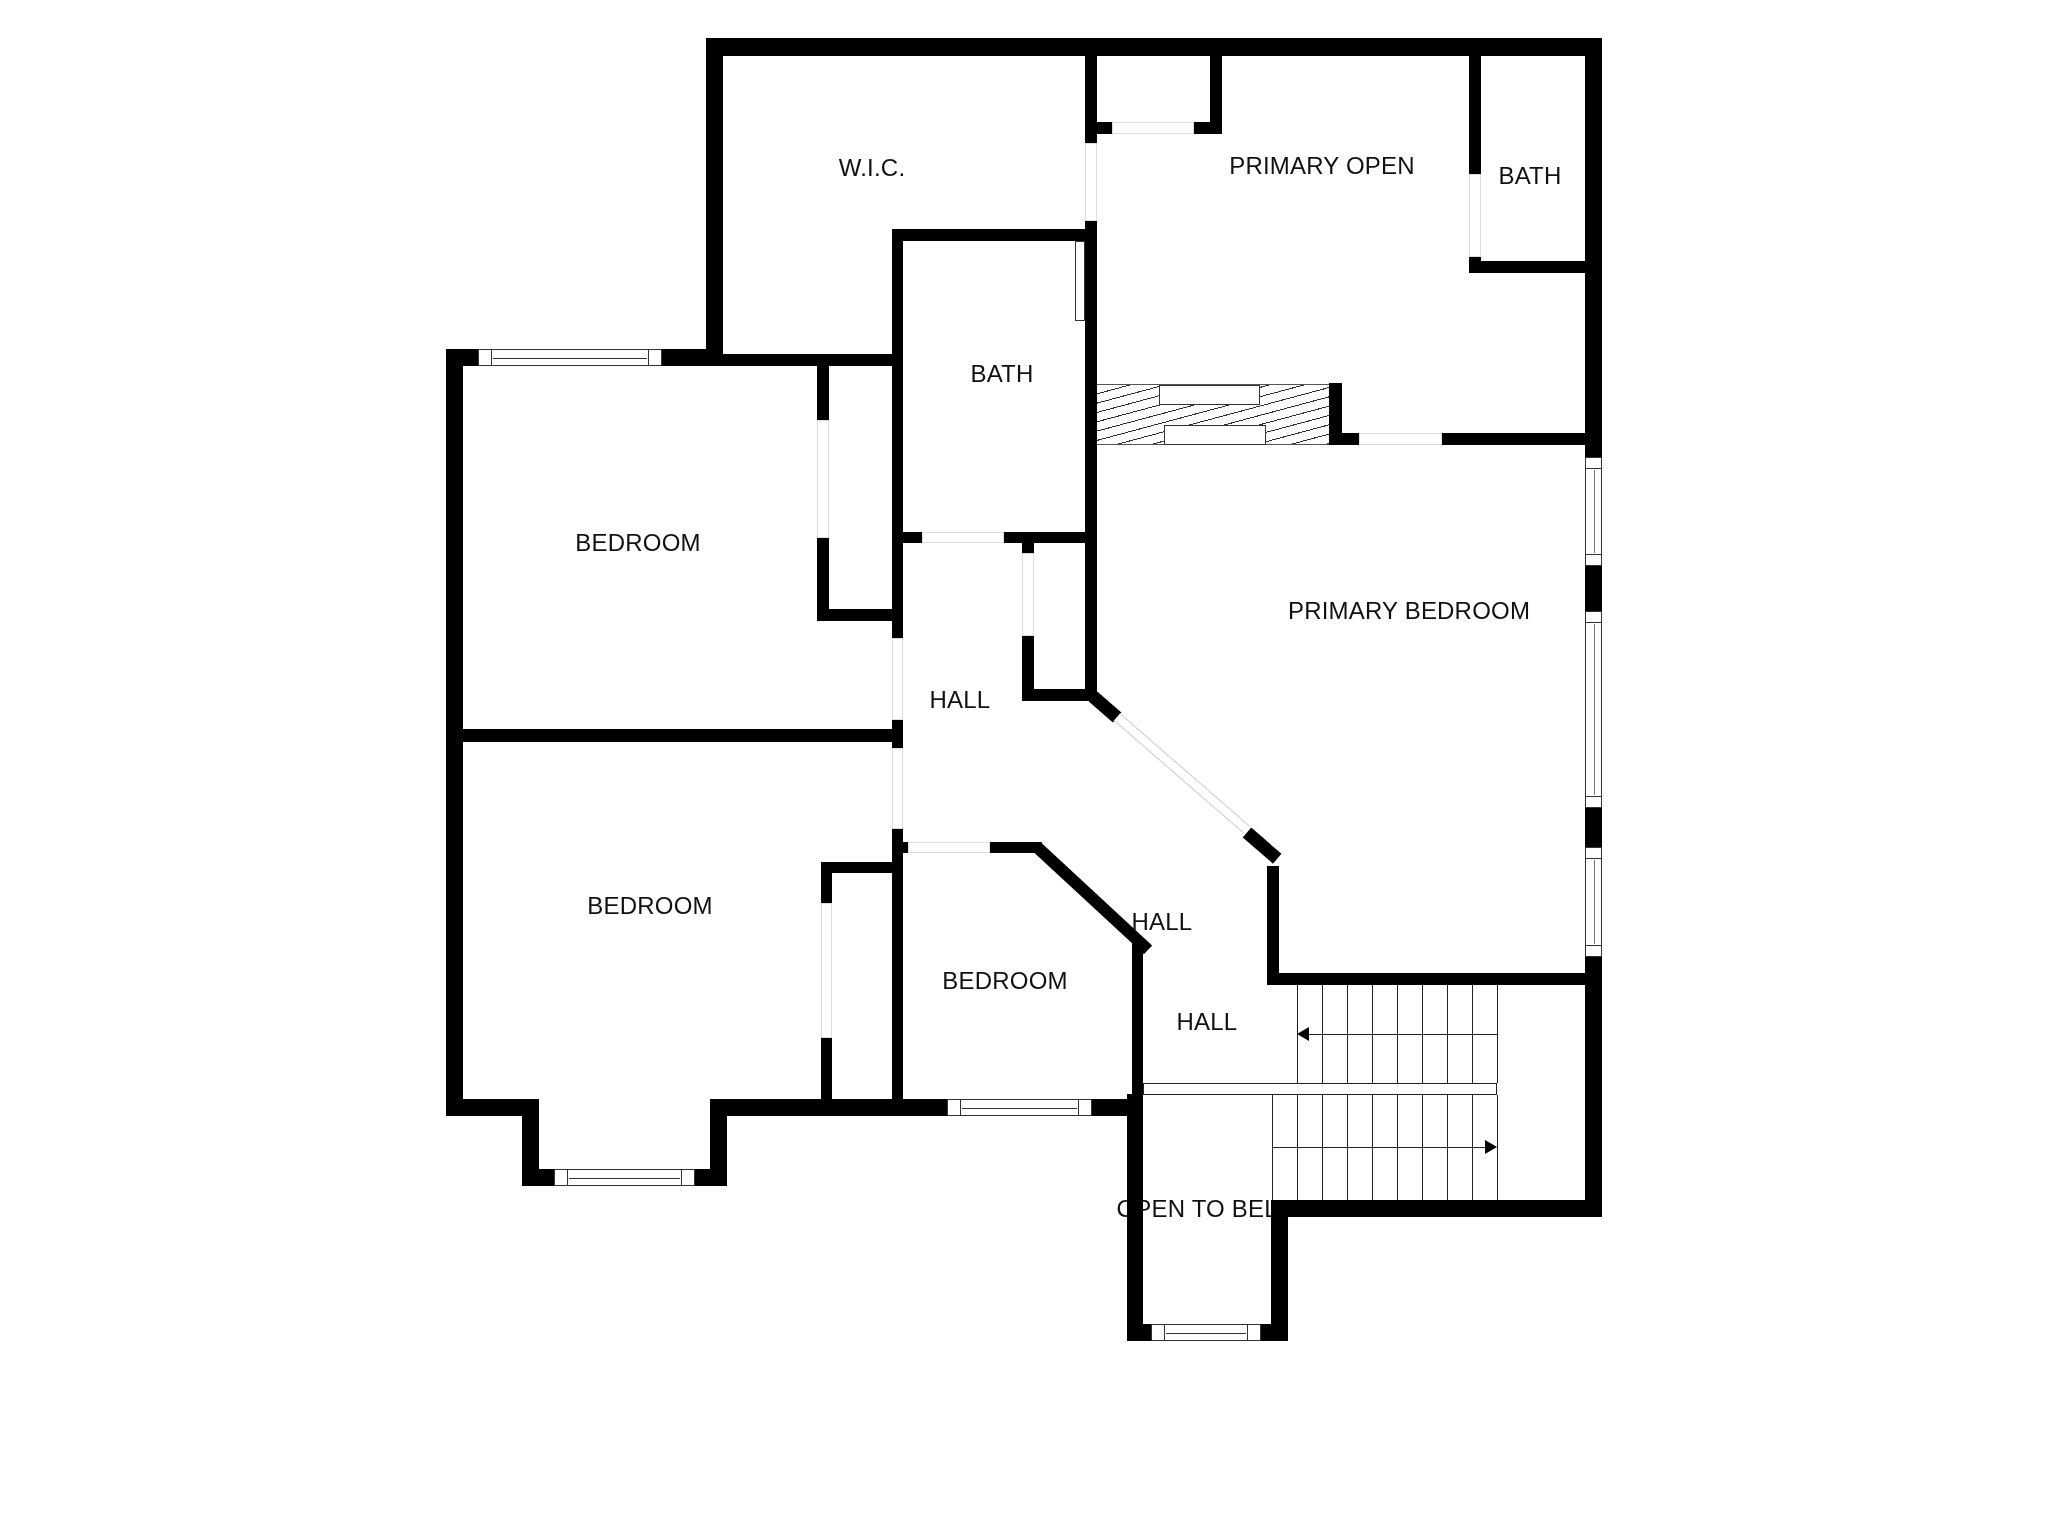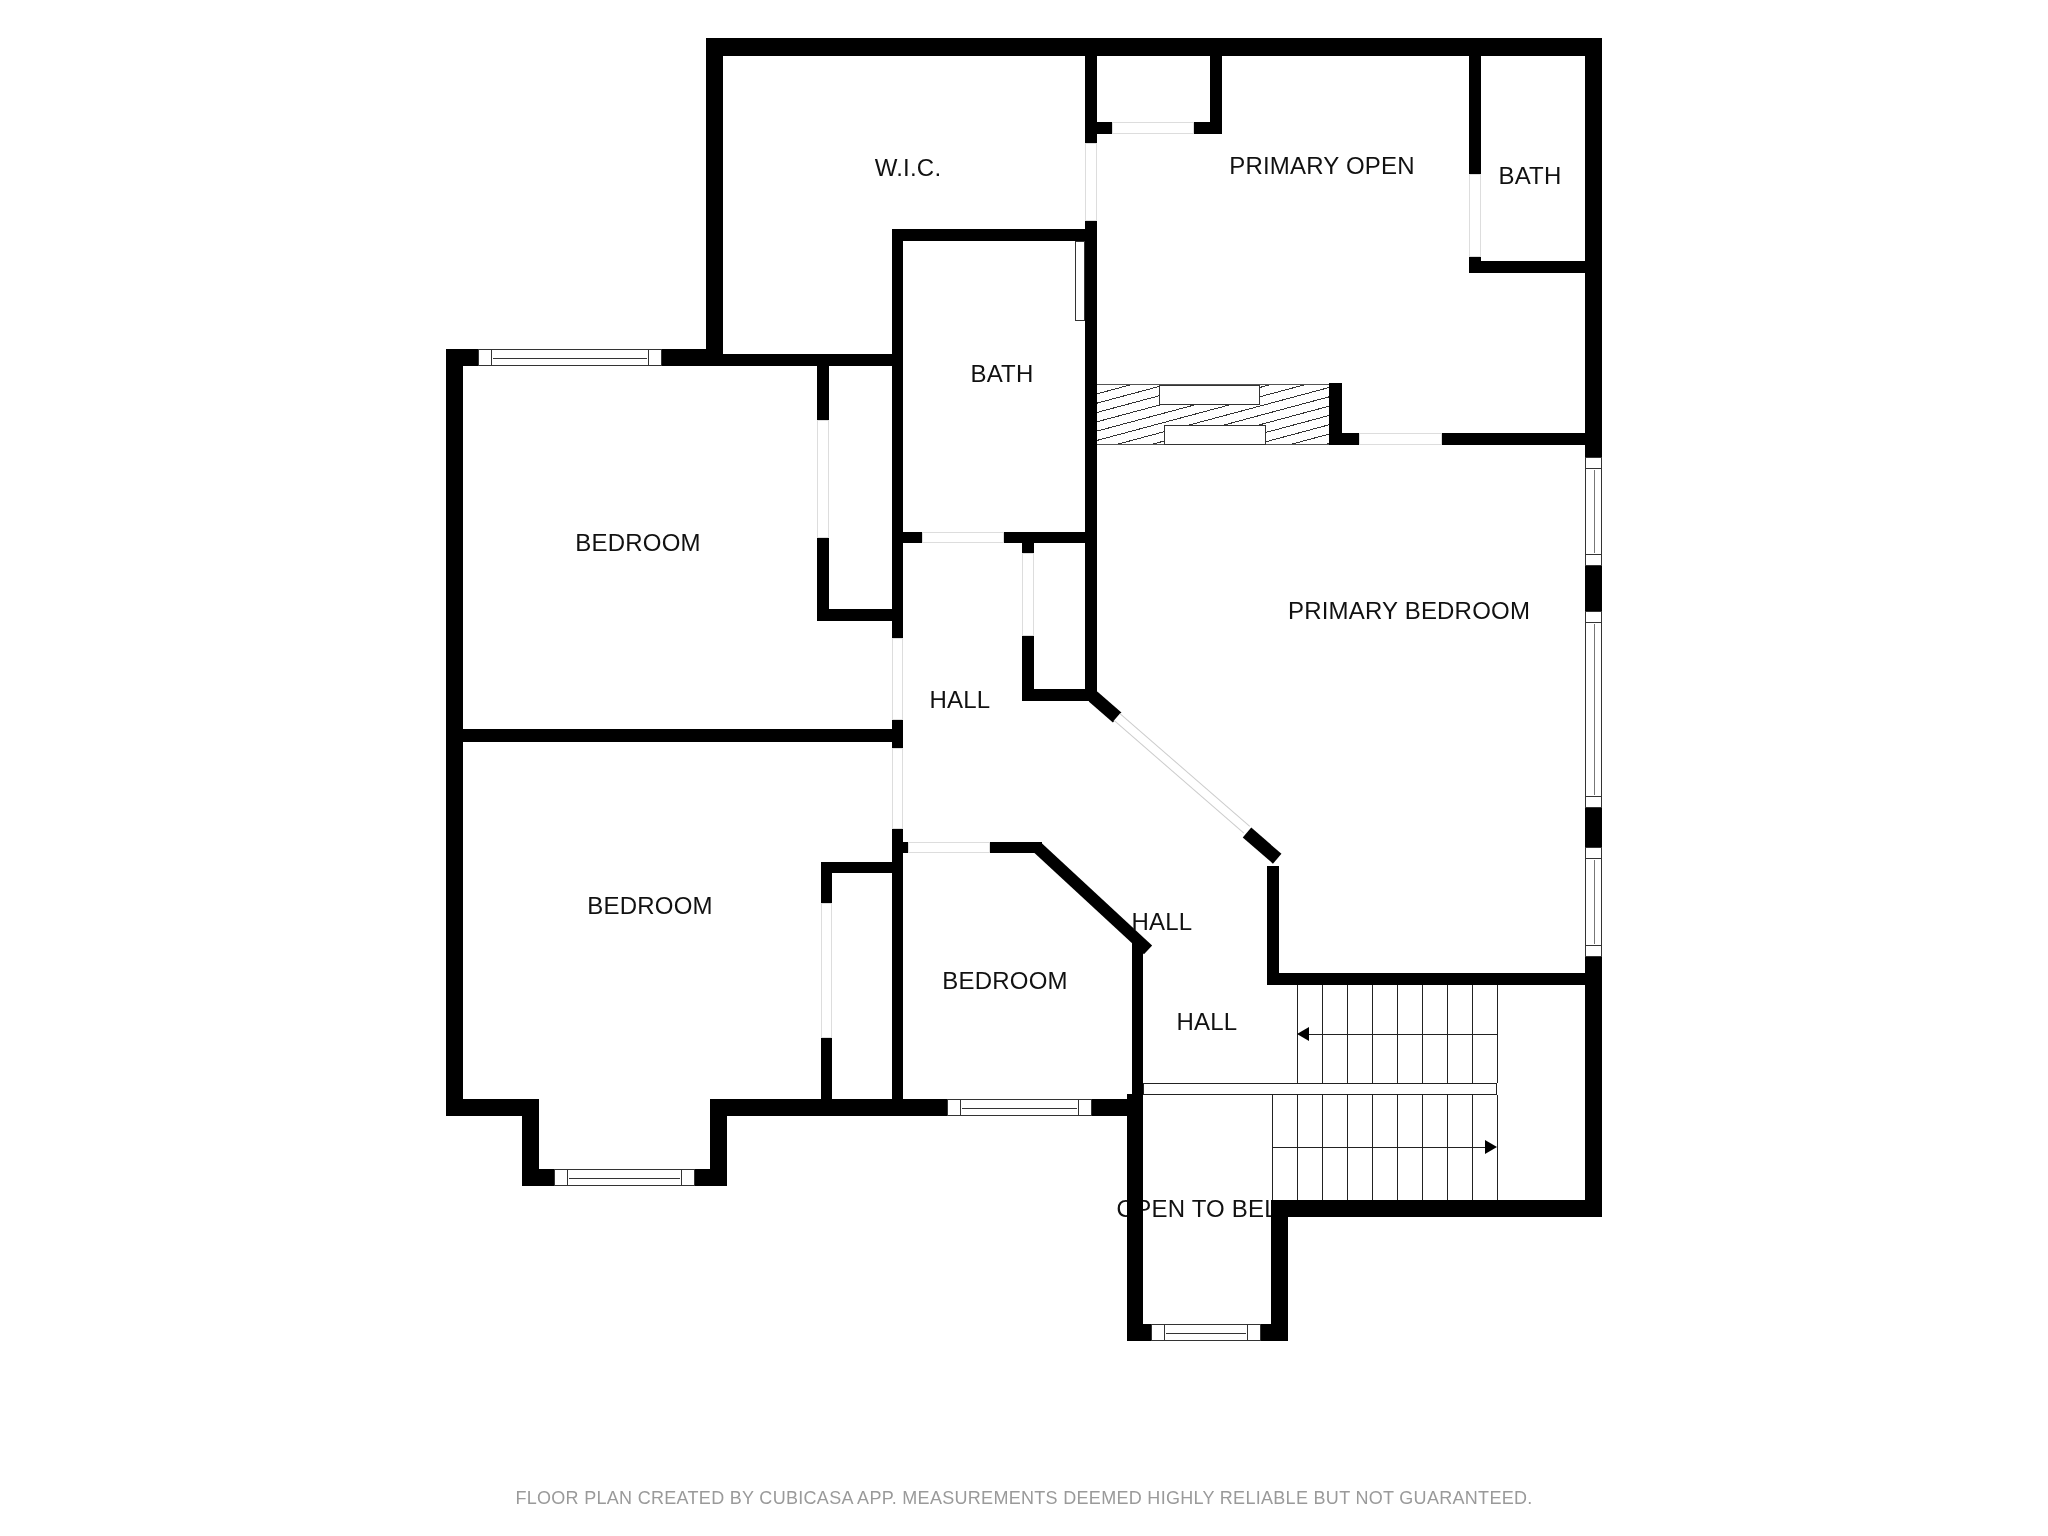--- a/index.html
+++ b/index.html
@@ -220,33 +220,32 @@
     <div class="tread" style="left:100px;"></div>
     <div class="tread" style="left:125px;"></div>
     <div class="tread" style="left:150px;"></div>
     <div class="tread" style="left:175px;"></div>
     <div class="tread" style="left:200px;"></div>
     <div class="tread" style="left:225px;"></div>
     <div class="stair-arrow-line" style="left:0px;width:215px;top:52px;"></div>
     <div class="arrow-right" style="left:213px;top:45px;"></div>
   </div>
 
-  <div class="label" style="left:908px;top:168px;">W.I.C.</div>
+  <div class="label" style="left:872px;top:168px;">W.I.C.</div>
   <div class="label" style="left:1322px;top:166px;">PRIMARY OPEN</div>
   <div class="label" style="left:1530px;top:176px;">BATH</div>
   <div class="label" style="left:1002px;top:374px;">BATH</div>
   <div class="label" style="left:638px;top:543px;">BEDROOM</div>
   <div class="label" style="left:1409px;top:611px;">PRIMARY BEDROOM</div>
   <div class="label" style="left:960px;top:700px;">HALL</div>
   <div class="label" style="left:650px;top:906px;">BEDROOM</div>
   <div class="label" style="left:1162px;top:922px;">HALL</div>
   <div class="label" style="left:1005px;top:981px;">BEDROOM</div>
   <div class="label" style="left:1207px;top:1022px;">HALL</div>
   <div class="label" style="left:1218px;top:1209px;">OPEN TO BELOW</div>
 
   <div class="wall" style="left:1127px;top:1180px;width:16px;height:161px;"></div>
   <div class="wall" style="left:1272px;top:1200px;width:330px;height:17px;"></div>
   <div class="wall" style="left:1271px;top:1200px;width:17px;height:141px;"></div>
   <div class="wall" style="left:1127px;top:1324px;width:161px;height:17px;"></div>
   <div class="window h" style="left:1151px;top:1324px;width:110px;height:17px;"></div>
 
-  <div class="footer">FLOOR PLAN CREATED BY CUBICASA APP. MEASUREMENTS DEEMED HIGHLY RELIABLE BUT NOT GUARANTEED.</div>
 </div>
 
 </body></html>

